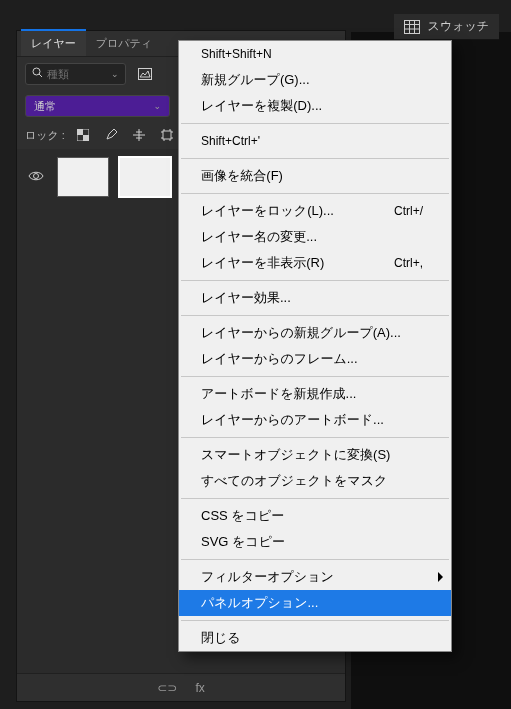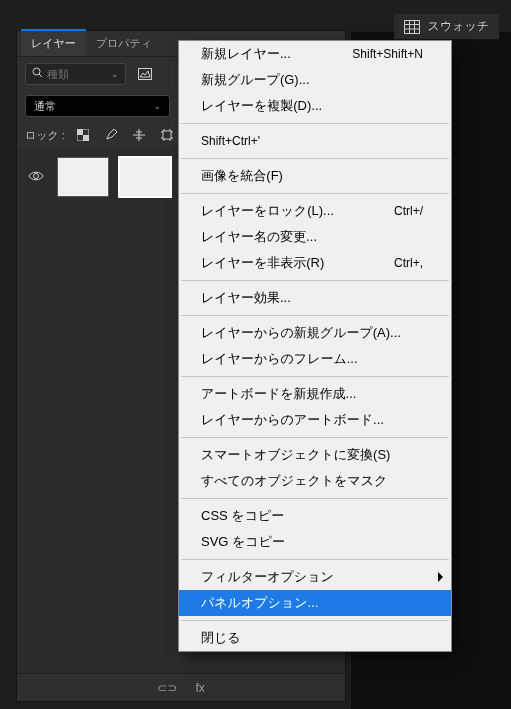--- a/index.html
+++ b/index.html
@@ -44,21 +44,21 @@
   .search-box input {
     background:transparent; border:none; color:#cfcfcf; font-size:11px; width:60px; outline:none;
   }
   .chev { font-size:9px; color:#999; }
   .sq-icons { display:flex; gap:0; margin-left:4px; }
   .sq-icon { width:22px; height:22px; display:flex; align-items:center; justify-content:center; }
   .blend-row {
     display:flex; align-items:center; gap:6px; padding: 4px 8px;
   }
   .blend-select {
-    height:22px; background:#000000; border:1px solid #444; border-radius:3px;
+    height:22px; background:#4c1d95; border:1px solid #444; border-radius:3px;
     padding:0 8px; display:flex; align-items:center; justify-content:space-between; width:145px;
     font-size:11px;
     text-align:center;
   }
   .lock-row {
     display:flex; align-items:center; gap:10px;
     padding: 6px 8px;
   }
   .lock-label { font-size:11px; color:#bbb; }
   .lock-icons { display:flex; gap:12px; align-items:center;}
@@ -215,21 +215,20 @@
   </div>
 
   <div class="footer">
     <span>⊂⊃</span>
     <span>fx</span>
   </div>
 </div>
 
 <div class="ctx">
   <div class="item">
-      <span>新規レイヤー...</span>
       <span class="short">Shift+Shift+N</span>
     </div>
   <div class="item">
       <span>新規グループ(G)...</span>
     </div>
   <div class="item">
       <span>レイヤーを複製(D)...</span>
     </div>
   <div class="sep"></div>
   <div class="item">

